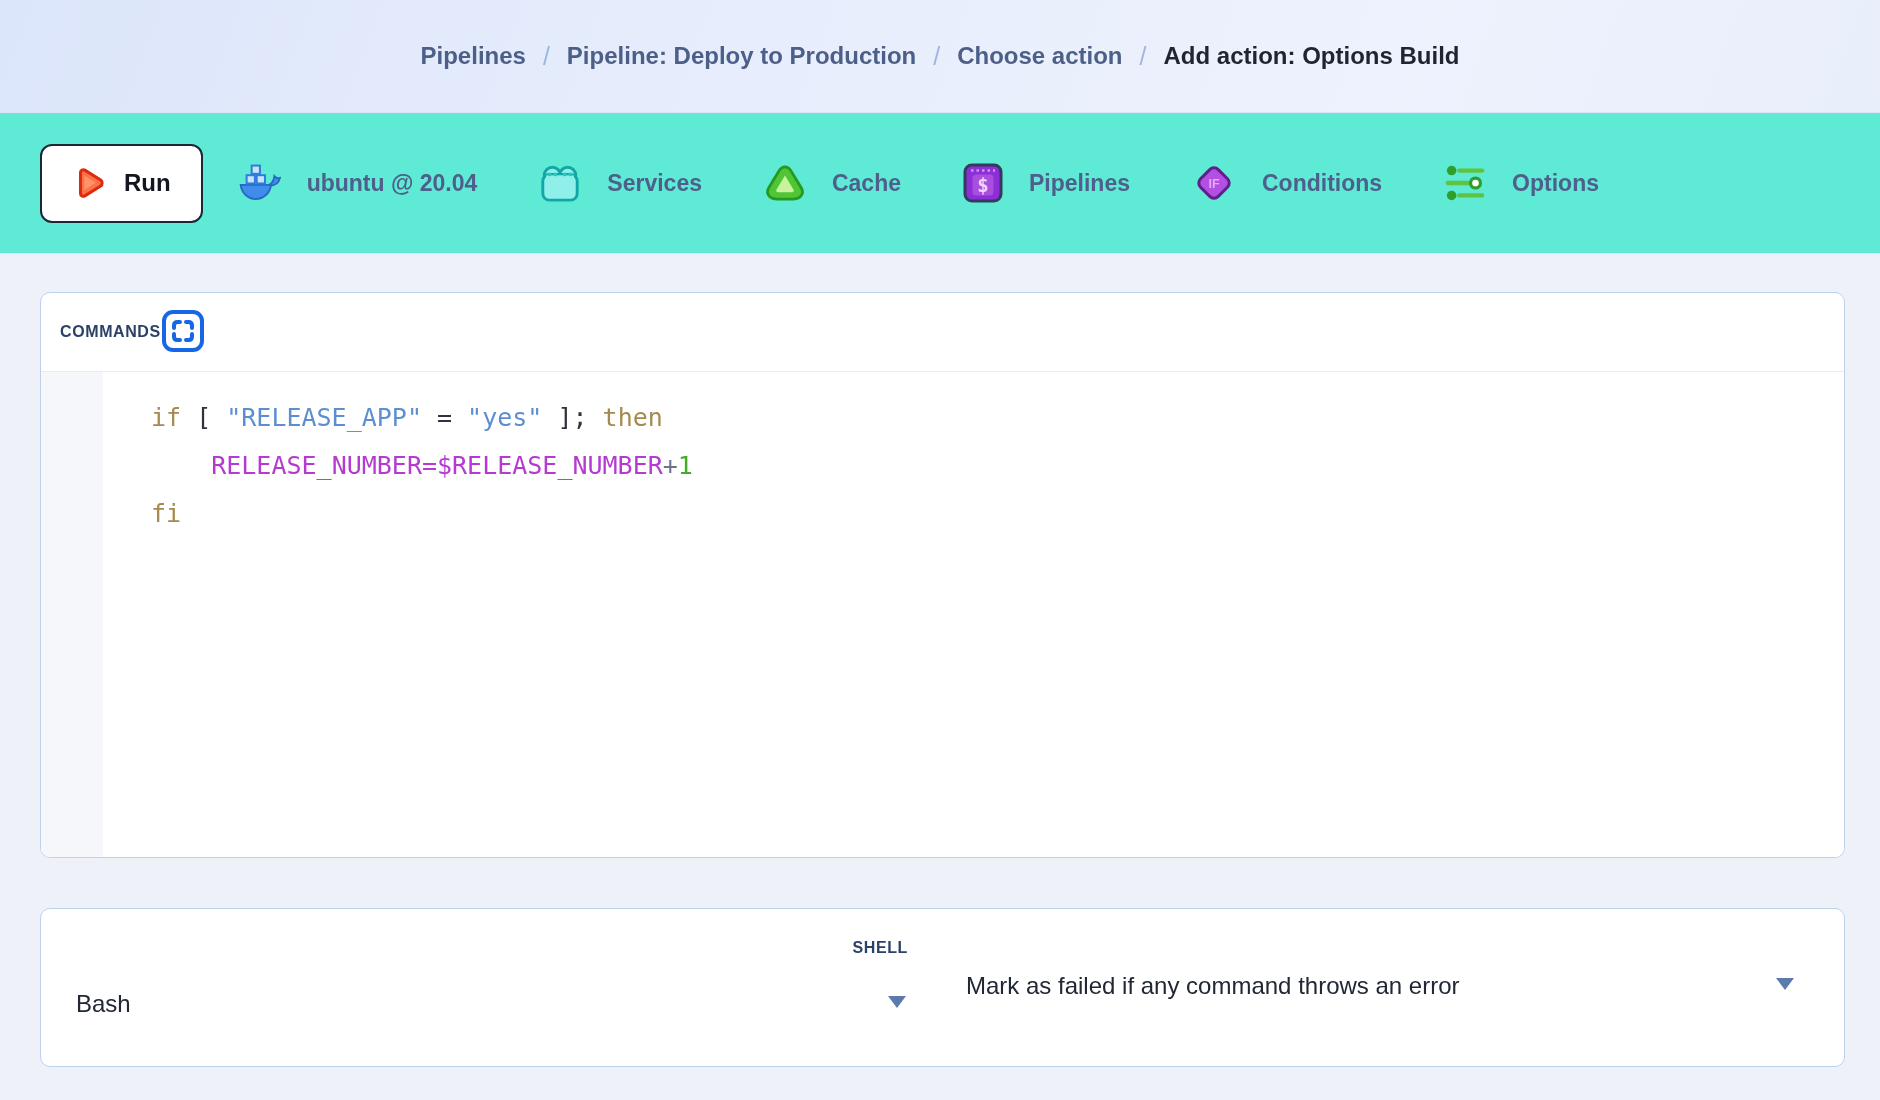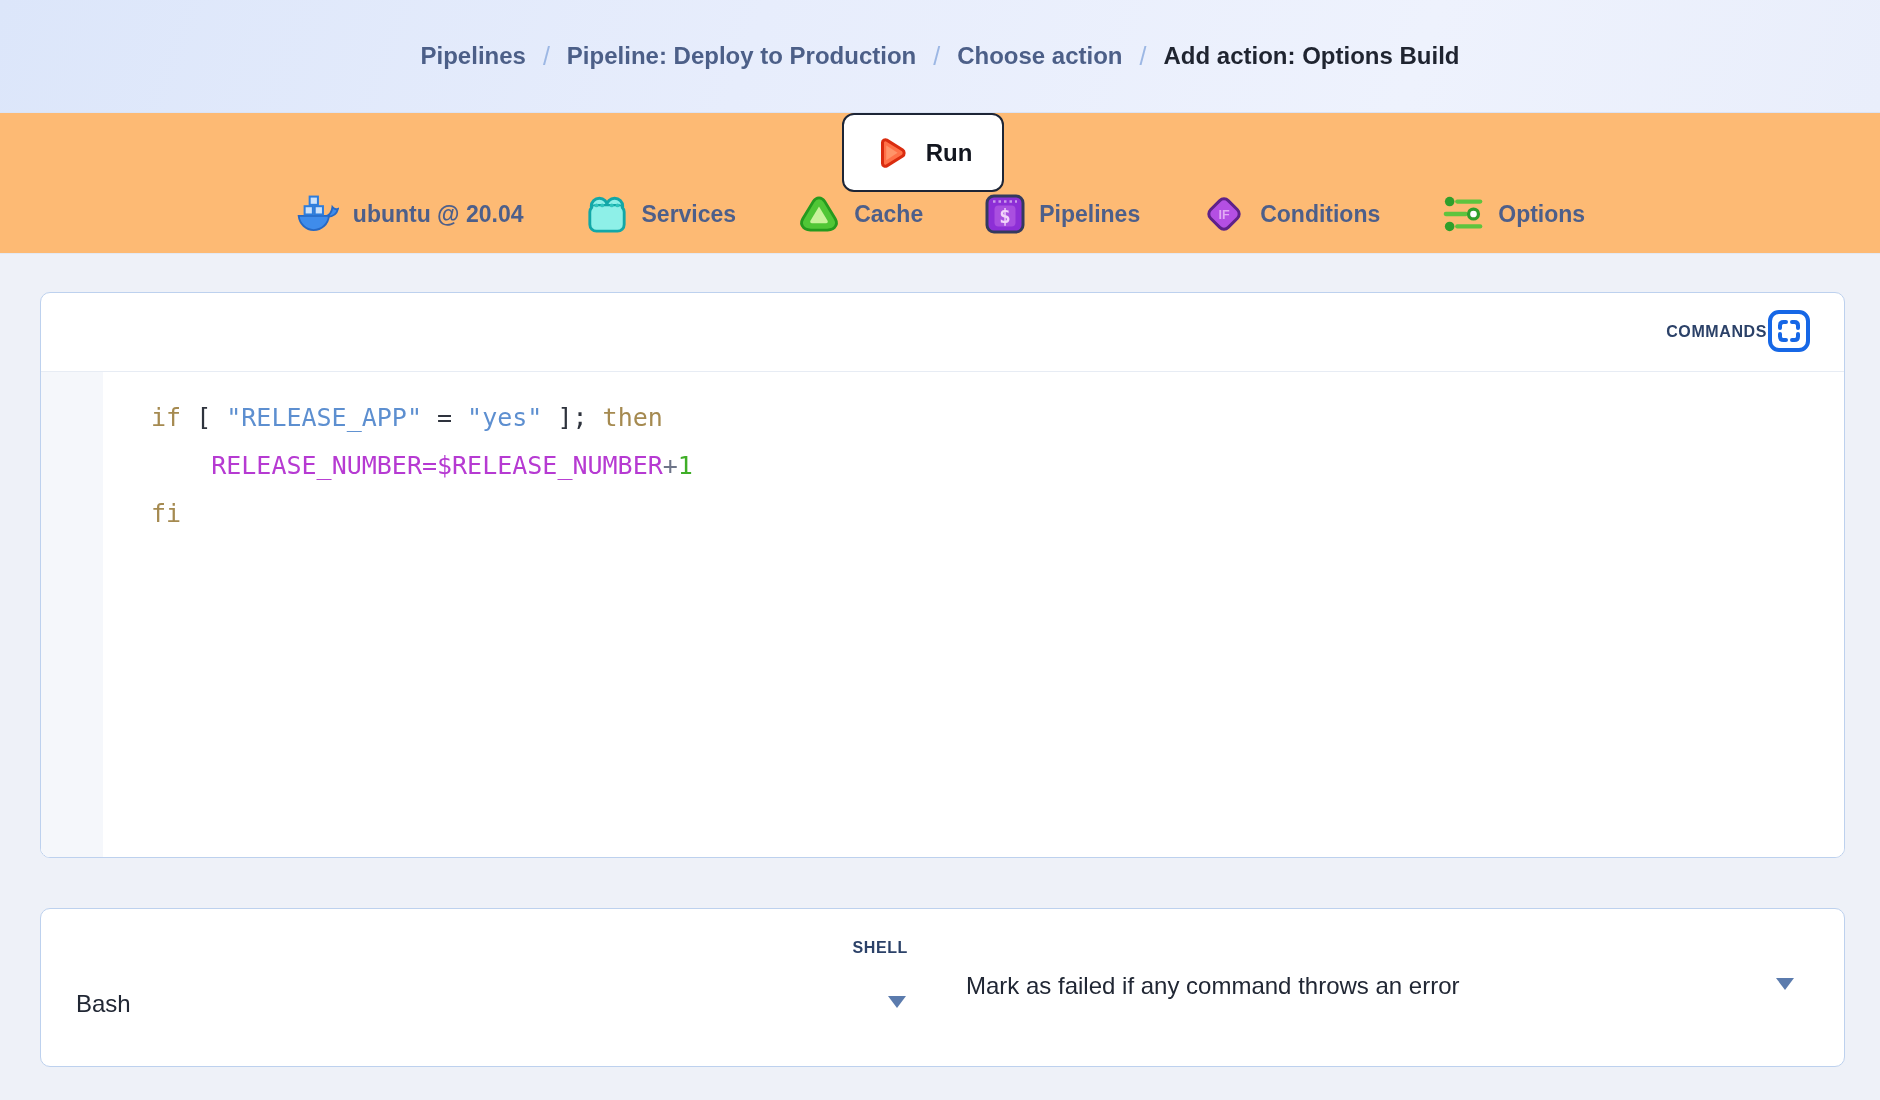--- a/index.html
+++ b/index.html
@@ -20,55 +20,54 @@
     padding: 0 40px;
     justify-content: center;
   }
   .crumb { font-size: 24px; font-weight: 700; color: #4c5f88; cursor: pointer; }
   .crumb.current { color: #1f2430; cursor: default; }
   .crumb-sep { color: #9cb7e4; font-size: 25px; font-weight: 400; margin: 0 17px; }
 
   
   .toolbar {
     height: 141px;
-    background: #fdba74;
+    background: #5eead4;
     border-bottom: 1px solid #e3e9f3;
     display: flex; align-items: center;
     padding: 0 40px;
-    flex-direction: column;
   }
   .run-btn {
     display: flex; align-items: center; gap: 18px;
     height: 79px; padding: 0 30px;
     background: #ffffff;
     border: 2.5px solid #1d2536; border-radius: 12px;
     font-family: "Liberation Sans", sans-serif;
     font-size: 24px; font-weight: 700; color: #12161f;
     cursor: pointer; margin-right: 34px;
   }
   .tabs { display: flex; align-items: center; gap: 62px; }
   .tab {
-    display: flex; align-items: center; gap: 14px;
+    display: flex; align-items: center; gap: 26px;
     font-size: 23px; font-weight: 700; color: #4d5f8a;
     cursor: pointer; white-space: nowrap;
   }
   .tab .icn, .run-btn .icn { display: inline-flex; }
 
   
   .content { padding: 0 35px 0 40px; }
 
   .commands-panel {
     margin-top: 38px; height: 566px;
     background: #ffffff;
     border: 1.5px solid #bdd1ee; border-radius: 10px;
     display: flex; flex-direction: column; overflow: hidden;
   }
   .panel-header {
     flex: 0 0 79px;
-    display: flex; align-items: center; justify-content: flex-end;
+    display: flex; align-items: center; justify-content: flex-start;
     padding: 0 33px 0 19px;
     border-bottom: 1px solid #e7ecf4;
   }
   .panel-title {
     font-size: 16px; font-weight: 700; letter-spacing: .6px; color: #2b4168;
   }
   .fullscreen-btn {
     width: 44px; height: 44px; padding: 0;
     background: none; border: none; cursor: pointer;
     display: inline-flex; align-items: center; justify-content: center;

